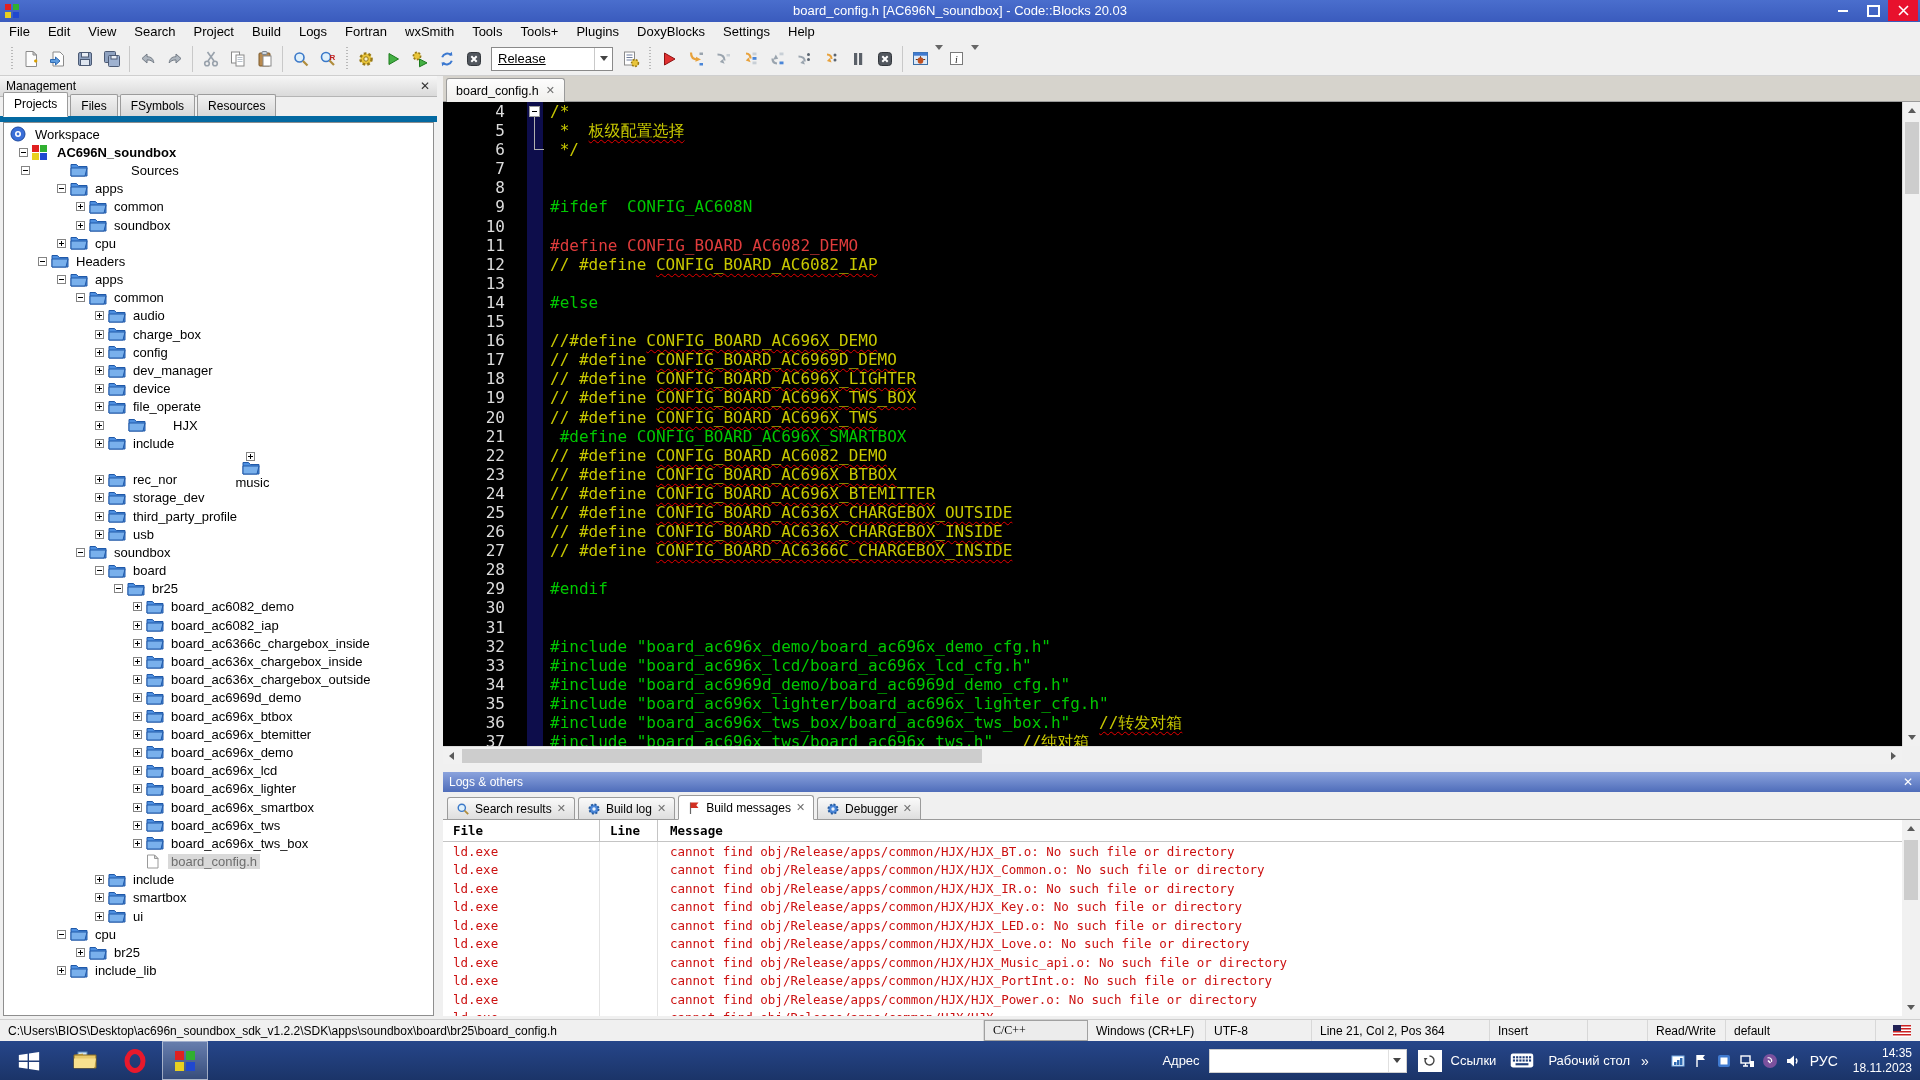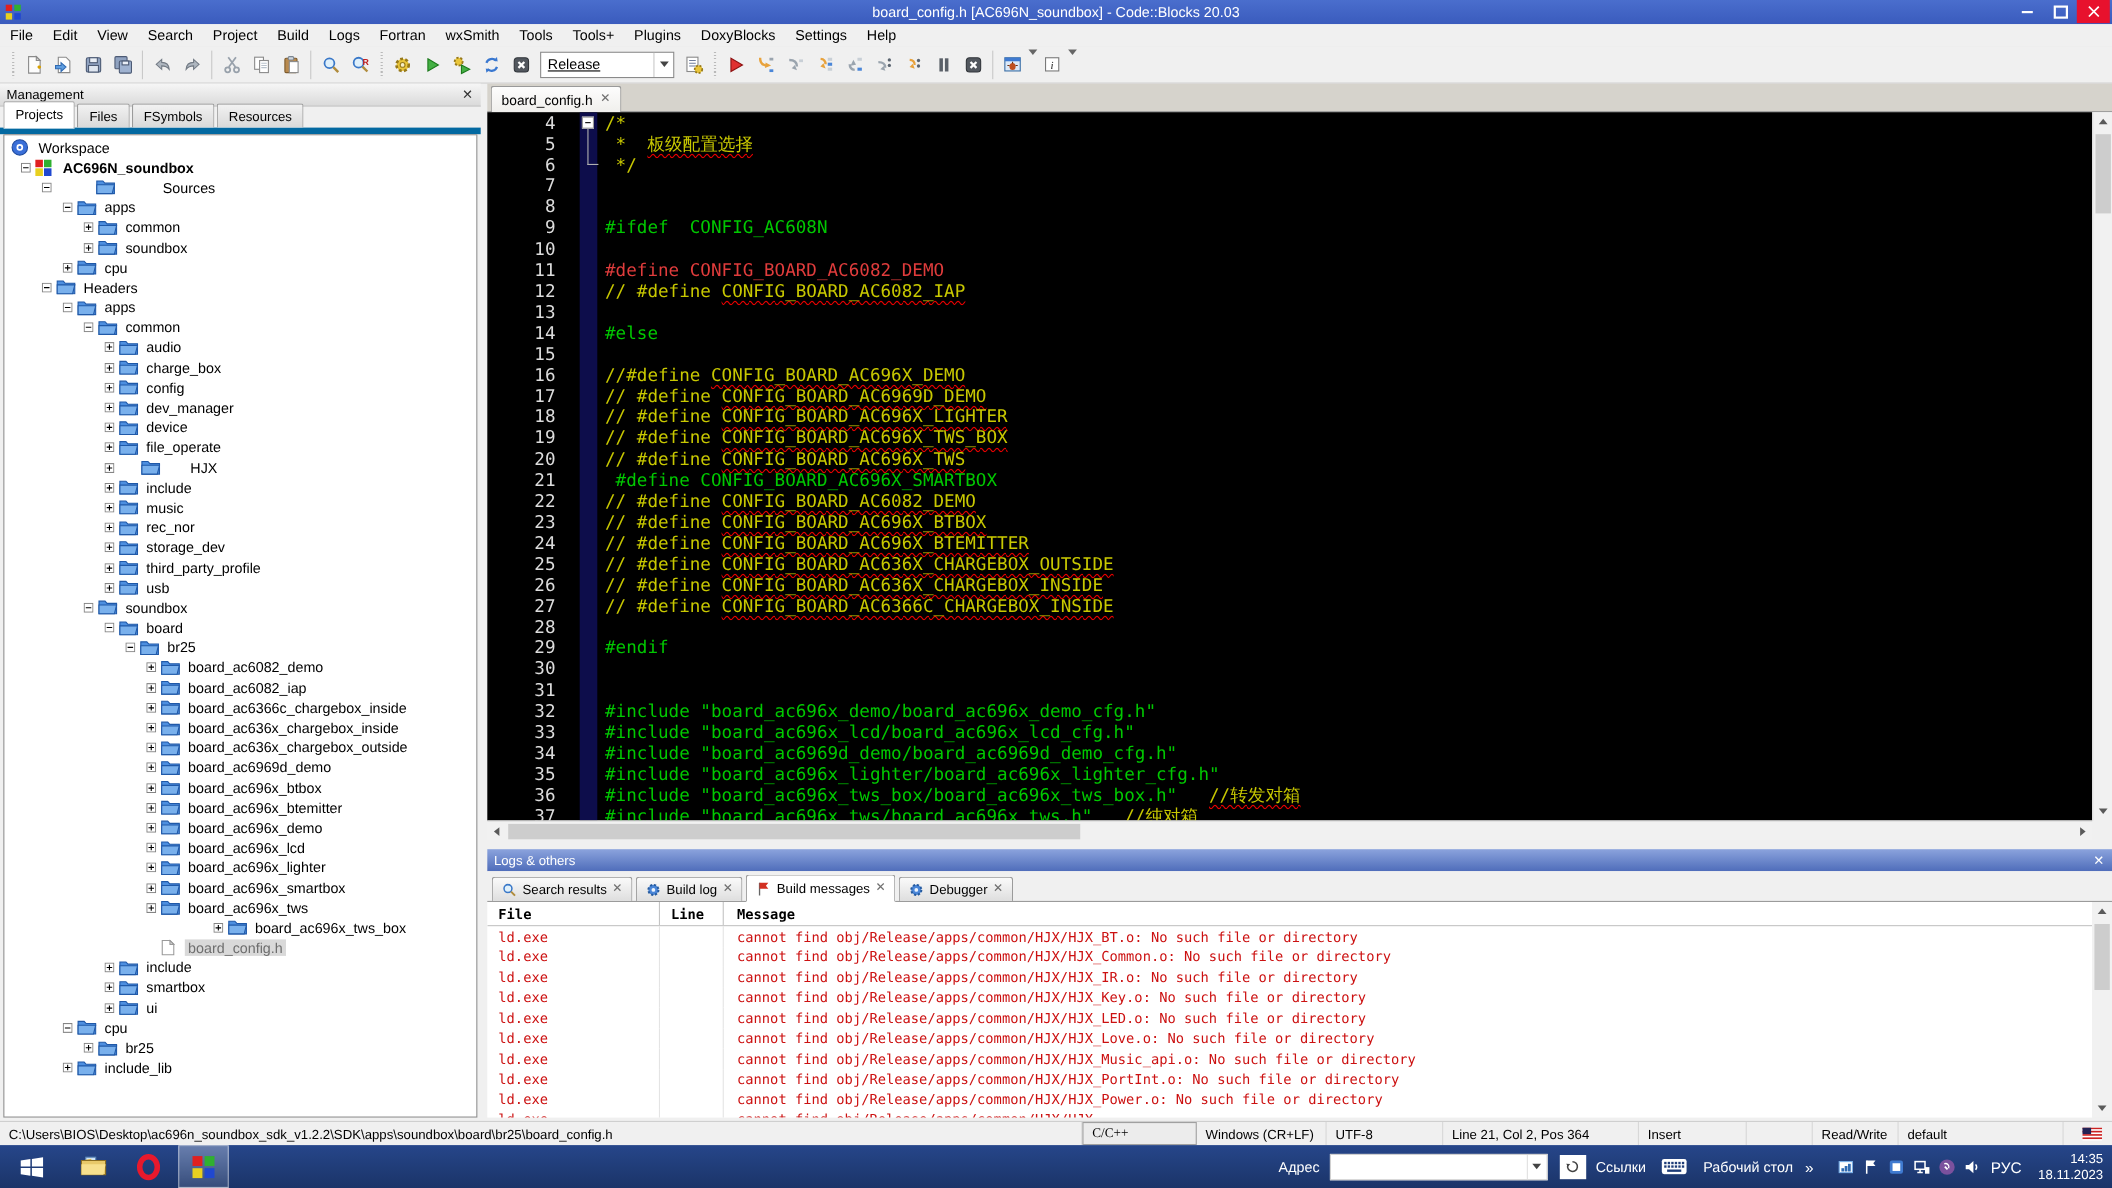--- a/index.html
+++ b/index.html
@@ -421,21 +421,21 @@
         <span class="ticon">
           <svg width="15" height="15" viewBox="0 0 15 15">
             <rect x="0" y="0" width="7" height="7" fill="#e02020"></rect>
             <rect x="8" y="0" width="7" height="7" fill="#30b030"></rect>
             <rect x="0" y="8" width="7" height="7" fill="#e8d020"></rect>
             <rect x="8" y="8" width="7" height="7" fill="#2048d0"></rect>
           </svg>
         </span>
         <span class="tlabel b">AC696N_soundbox</span>
       </div>
-      <div class="trow" style="padding-left: 34px; gap: 36px;">
+      <div class="trow" style="padding-left: 17px; gap: 36px;">
         <span class="exp">
           <svg width="9" height="9" viewBox="0 0 9 9">
             <rect x="0.5" y="0.5" width="8" height="8" fill="#fff" stroke="#848484"></rect>
             <path d="M2 4.5h5" stroke="#000"></path>
           </svg>
         </span>
         <span class="ticon">
           <svg width="18" height="14" viewBox="0 0 18 14">
             <path d="M1 1.5h5.5l1.8 2H17V13H1z" fill="#4d8fe0" stroke="#2059a8"></path>
             <path d="M1 5h16L15 13H1z" fill="#79b0ec" stroke="#2059a8"></path>
@@ -672,120 +672,120 @@
           </svg>
         </span>
         <span class="ticon">
           <svg width="18" height="14" viewBox="0 0 18 14">
             <path d="M1 1.5h5.5l1.8 2H17V13H1z" fill="#4d8fe0" stroke="#2059a8"></path>
             <path d="M1 5h16L15 13H1z" fill="#79b0ec" stroke="#2059a8"></path>
           </svg>
         </span>
         <span class="tlabel">include</span>
       </div>
+      <div class="trow" style="padding-left: 68px; flex-direction: column;">
+        <span class="exp">
+          <svg width="9" height="9" viewBox="0 0 9 9">
+            <rect x="0.5" y="0.5" width="8" height="8" fill="#fff" stroke="#848484"></rect>
+            <path d="M2 4.5h5" stroke="#000"></path>
+            <path d="M4.5 2v5" stroke="#000"></path>
+          </svg>
+        </span>
+        <span class="ticon">
+          <svg width="18" height="14" viewBox="0 0 18 14">
+            <path d="M1 1.5h5.5l1.8 2H17V13H1z" fill="#4d8fe0" stroke="#2059a8"></path>
+            <path d="M1 5h16L15 13H1z" fill="#79b0ec" stroke="#2059a8"></path>
+          </svg>
+        </span>
+        <span class="tlabel">music</span>
+      </div>
       <div class="trow" style="padding-left: 91px;">
         <span class="exp">
           <svg width="9" height="9" viewBox="0 0 9 9">
             <rect x="0.5" y="0.5" width="8" height="8" fill="#fff" stroke="#848484"></rect>
             <path d="M2 4.5h5" stroke="#000"></path>
             <path d="M4.5 2v5" stroke="#000"></path>
           </svg>
         </span>
         <span class="ticon">
           <svg width="18" height="14" viewBox="0 0 18 14">
             <path d="M1 1.5h5.5l1.8 2H17V13H1z" fill="#4d8fe0" stroke="#2059a8"></path>
             <path d="M1 5h16L15 13H1z" fill="#79b0ec" stroke="#2059a8"></path>
           </svg>
         </span>
-        <span class="tlabel">music</span>
+        <span class="tlabel">rec_nor</span>
       </div>
       <div class="trow" style="padding-left: 91px;">
         <span class="exp">
           <svg width="9" height="9" viewBox="0 0 9 9">
             <rect x="0.5" y="0.5" width="8" height="8" fill="#fff" stroke="#848484"></rect>
             <path d="M2 4.5h5" stroke="#000"></path>
             <path d="M4.5 2v5" stroke="#000"></path>
           </svg>
         </span>
         <span class="ticon">
           <svg width="18" height="14" viewBox="0 0 18 14">
             <path d="M1 1.5h5.5l1.8 2H17V13H1z" fill="#4d8fe0" stroke="#2059a8"></path>
             <path d="M1 5h16L15 13H1z" fill="#79b0ec" stroke="#2059a8"></path>
           </svg>
         </span>
-        <span class="tlabel">rec_nor</span>
+        <span class="tlabel">storage_dev</span>
       </div>
       <div class="trow" style="padding-left: 91px;">
         <span class="exp">
           <svg width="9" height="9" viewBox="0 0 9 9">
             <rect x="0.5" y="0.5" width="8" height="8" fill="#fff" stroke="#848484"></rect>
             <path d="M2 4.5h5" stroke="#000"></path>
             <path d="M4.5 2v5" stroke="#000"></path>
           </svg>
         </span>
         <span class="ticon">
           <svg width="18" height="14" viewBox="0 0 18 14">
             <path d="M1 1.5h5.5l1.8 2H17V13H1z" fill="#4d8fe0" stroke="#2059a8"></path>
             <path d="M1 5h16L15 13H1z" fill="#79b0ec" stroke="#2059a8"></path>
           </svg>
         </span>
-        <span class="tlabel">storage_dev</span>
+        <span class="tlabel">third_party_profile</span>
       </div>
       <div class="trow" style="padding-left: 91px;">
         <span class="exp">
           <svg width="9" height="9" viewBox="0 0 9 9">
             <rect x="0.5" y="0.5" width="8" height="8" fill="#fff" stroke="#848484"></rect>
             <path d="M2 4.5h5" stroke="#000"></path>
             <path d="M4.5 2v5" stroke="#000"></path>
           </svg>
         </span>
         <span class="ticon">
           <svg width="18" height="14" viewBox="0 0 18 14">
             <path d="M1 1.5h5.5l1.8 2H17V13H1z" fill="#4d8fe0" stroke="#2059a8"></path>
             <path d="M1 5h16L15 13H1z" fill="#79b0ec" stroke="#2059a8"></path>
           </svg>
         </span>
-        <span class="tlabel">third_party_profile</span>
+        <span class="tlabel">usb</span>
+      </div>
+      <div class="trow" style="padding-left: 72px;">
+        <span class="exp">
+          <svg width="9" height="9" viewBox="0 0 9 9">
+            <rect x="0.5" y="0.5" width="8" height="8" fill="#fff" stroke="#848484"></rect>
+            <path d="M2 4.5h5" stroke="#000"></path>
+          </svg>
+        </span>
+        <span class="ticon">
+          <svg width="18" height="14" viewBox="0 0 18 14">
+            <path d="M1 1.5h5.5l1.8 2H17V13H1z" fill="#4d8fe0" stroke="#2059a8"></path>
+            <path d="M1 5h16L15 13H1z" fill="#79b0ec" stroke="#2059a8"></path>
+          </svg>
+        </span>
+        <span class="tlabel">soundbox</span>
       </div>
       <div class="trow" style="padding-left: 91px;">
         <span class="exp">
           <svg width="9" height="9" viewBox="0 0 9 9">
             <rect x="0.5" y="0.5" width="8" height="8" fill="#fff" stroke="#848484"></rect>
             <path d="M2 4.5h5" stroke="#000"></path>
-            <path d="M4.5 2v5" stroke="#000"></path>
-          </svg>
-        </span>
-        <span class="ticon">
-          <svg width="18" height="14" viewBox="0 0 18 14">
-            <path d="M1 1.5h5.5l1.8 2H17V13H1z" fill="#4d8fe0" stroke="#2059a8"></path>
-            <path d="M1 5h16L15 13H1z" fill="#79b0ec" stroke="#2059a8"></path>
-          </svg>
-        </span>
-        <span class="tlabel">usb</span>
-      </div>
-      <div class="trow" style="padding-left: 72px;">
-        <span class="exp">
-          <svg width="9" height="9" viewBox="0 0 9 9">
-            <rect x="0.5" y="0.5" width="8" height="8" fill="#fff" stroke="#848484"></rect>
-            <path d="M2 4.5h5" stroke="#000"></path>
-          </svg>
-        </span>
-        <span class="ticon">
-          <svg width="18" height="14" viewBox="0 0 18 14">
-            <path d="M1 1.5h5.5l1.8 2H17V13H1z" fill="#4d8fe0" stroke="#2059a8"></path>
-            <path d="M1 5h16L15 13H1z" fill="#79b0ec" stroke="#2059a8"></path>
-          </svg>
-        </span>
-        <span class="tlabel">soundbox</span>
-      </div>
-      <div class="trow" style="padding-left: 91px;">
-        <span class="exp">
-          <svg width="9" height="9" viewBox="0 0 9 9">
-            <rect x="0.5" y="0.5" width="8" height="8" fill="#fff" stroke="#848484"></rect>
-            <path d="M2 4.5h5" stroke="#000"></path>
           </svg>
         </span>
         <span class="ticon">
           <svg width="18" height="14" viewBox="0 0 18 14">
             <path d="M1 1.5h5.5l1.8 2H17V13H1z" fill="#4d8fe0" stroke="#2059a8"></path>
             <path d="M1 5h16L15 13H1z" fill="#79b0ec" stroke="#2059a8"></path>
           </svg>
         </span>
         <span class="tlabel">board</span>
       </div>
@@ -1005,21 +1005,21 @@
           </svg>
         </span>
         <span class="ticon">
           <svg width="18" height="14" viewBox="0 0 18 14">
             <path d="M1 1.5h5.5l1.8 2H17V13H1z" fill="#4d8fe0" stroke="#2059a8"></path>
             <path d="M1 5h16L15 13H1z" fill="#79b0ec" stroke="#2059a8"></path>
           </svg>
         </span>
         <span class="tlabel">board_ac696x_tws</span>
       </div>
-      <div class="trow" style="padding-left: 129px; justify-content: center;">
+      <div class="trow" style="padding-left: 129px;">
         <span class="exp">
           <svg width="9" height="9" viewBox="0 0 9 9">
             <rect x="0.5" y="0.5" width="8" height="8" fill="#fff" stroke="#848484"></rect>
             <path d="M2 4.5h5" stroke="#000"></path>
             <path d="M4.5 2v5" stroke="#000"></path>
           </svg>
         </span>
         <span class="ticon">
           <svg width="18" height="14" viewBox="0 0 18 14">
             <path d="M1 1.5h5.5l1.8 2H17V13H1z" fill="#4d8fe0" stroke="#2059a8"></path>

